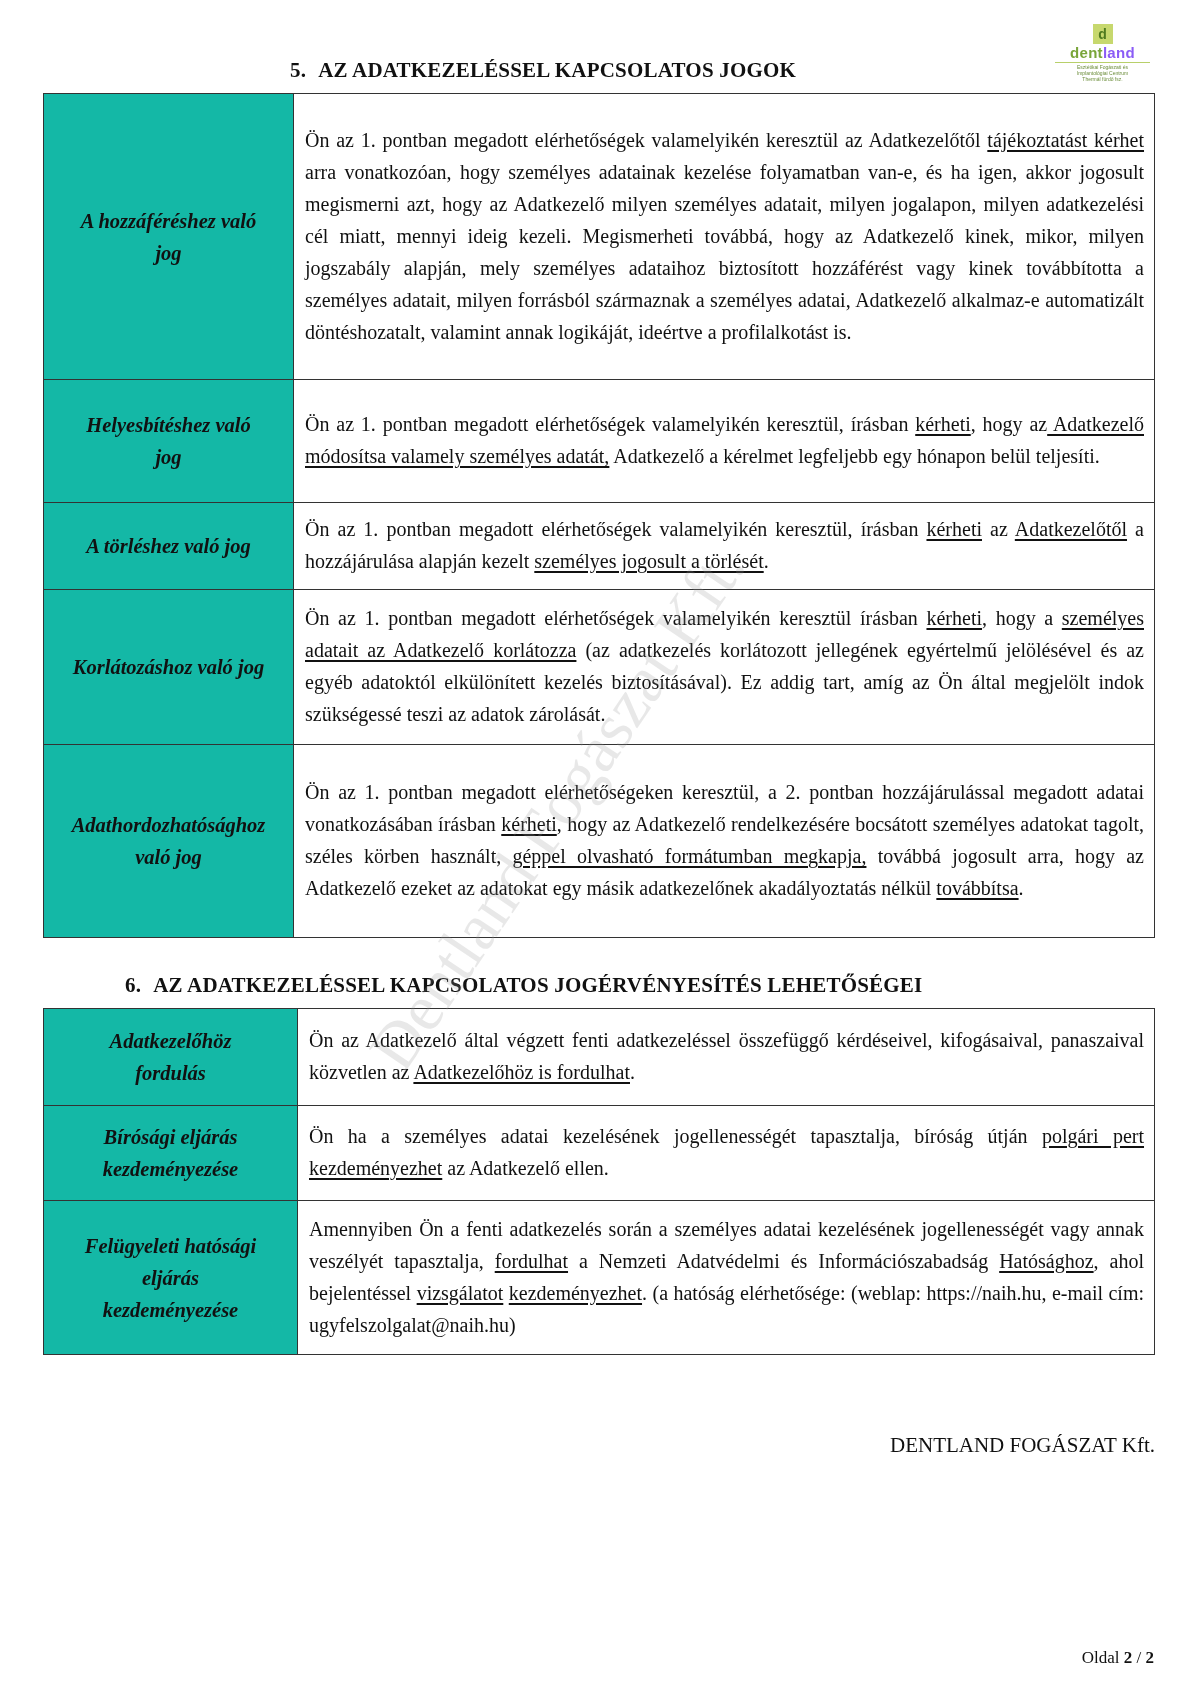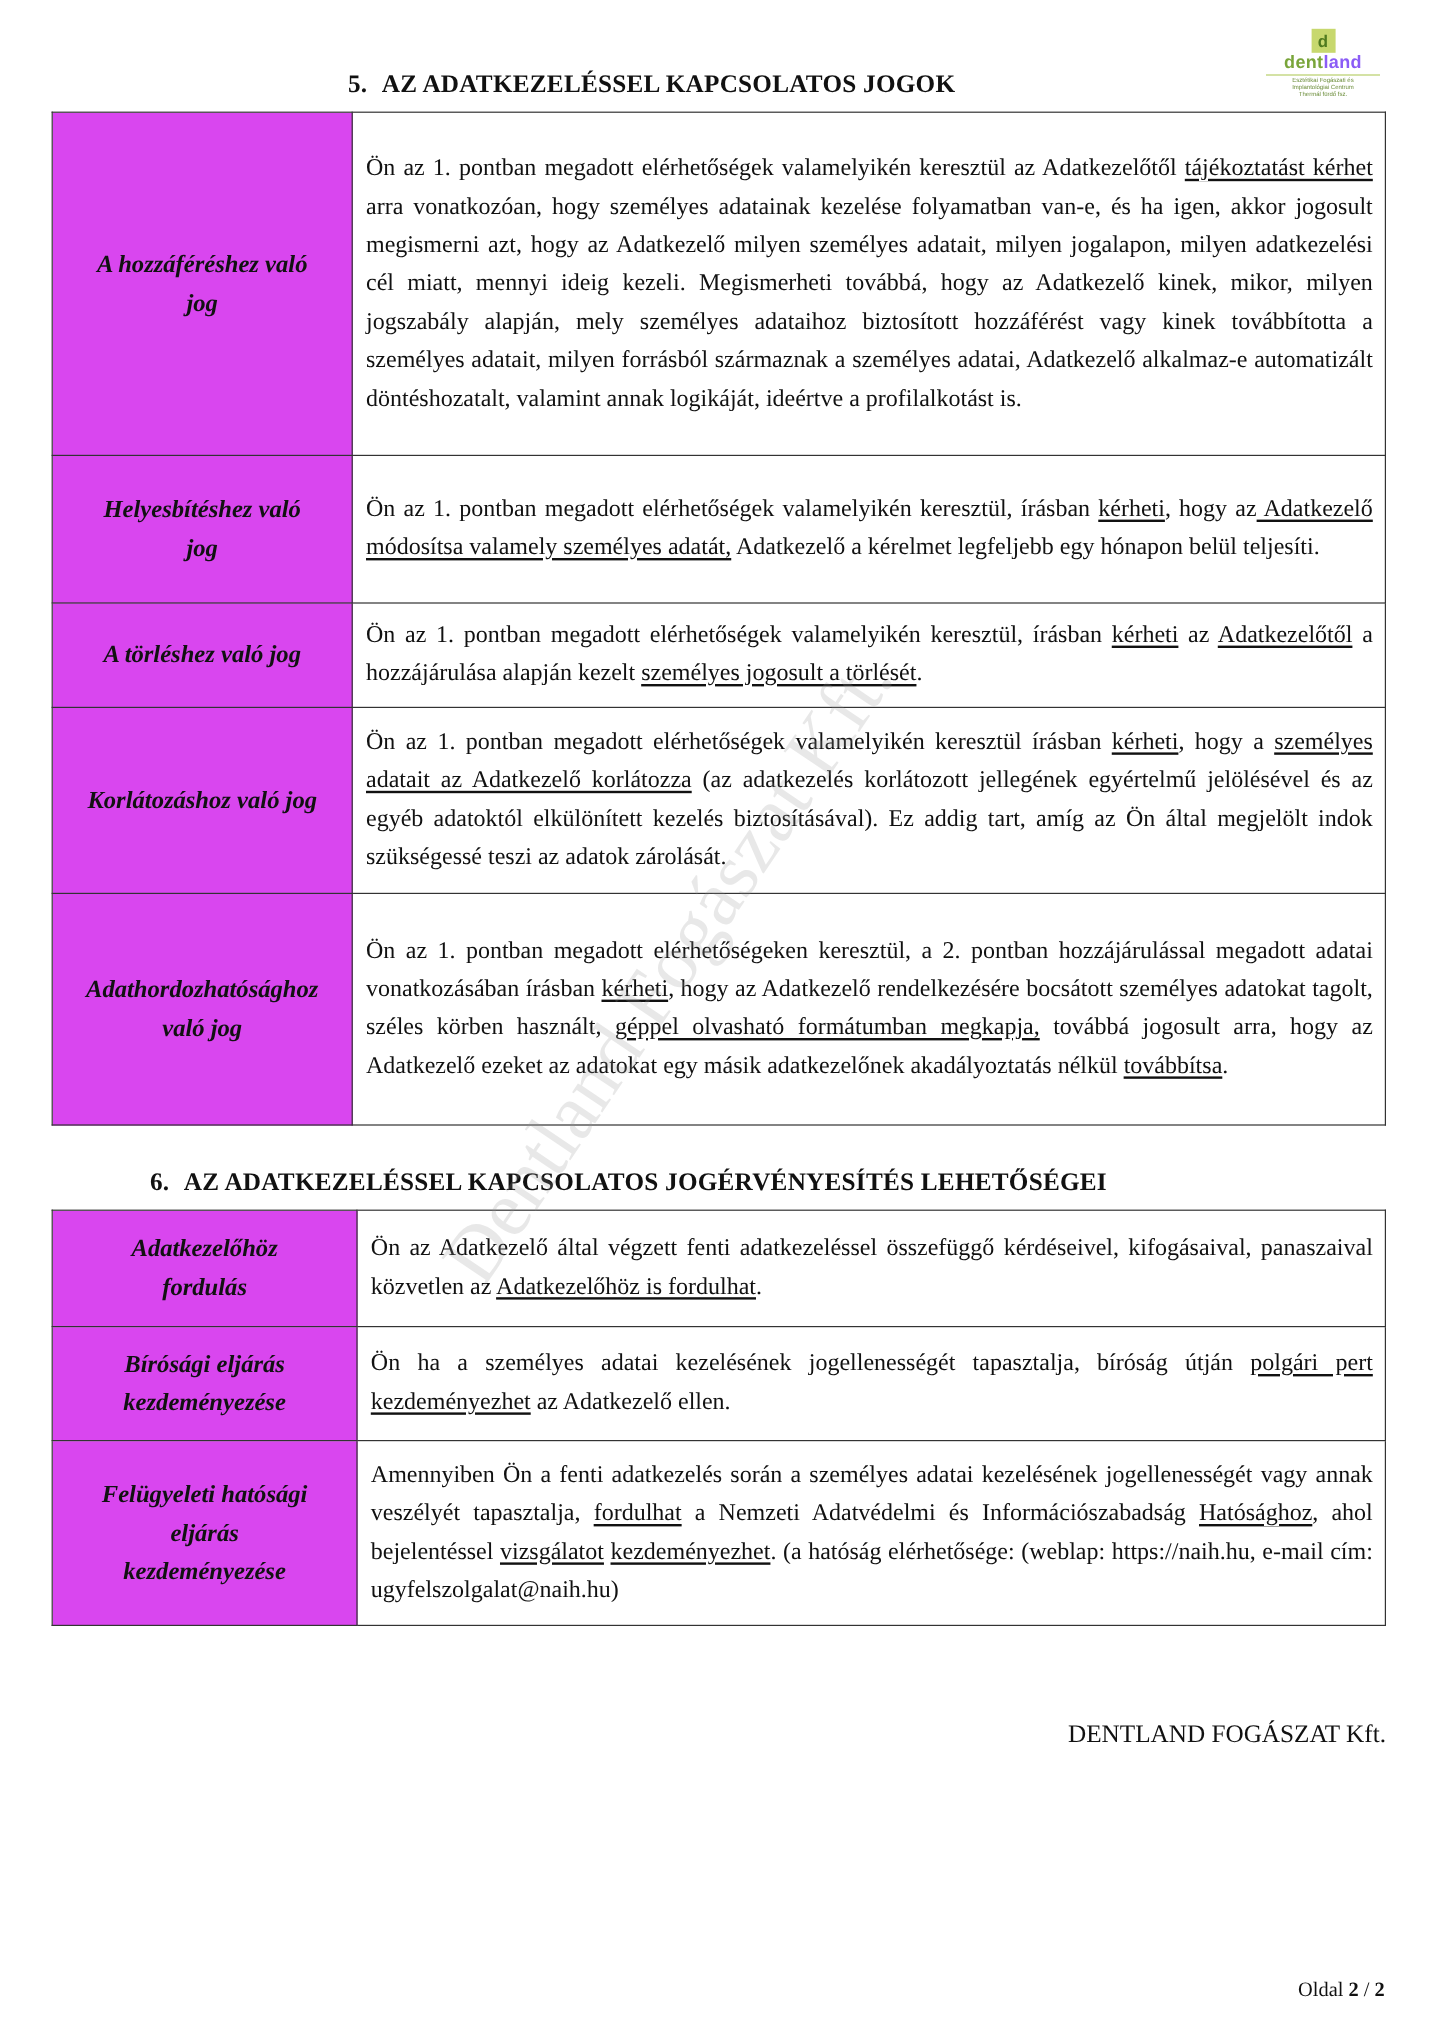--- a/index.html
+++ b/index.html
@@ -45,21 +45,21 @@
   
   table.rights {
     position: absolute; left: 43px; width: 1112px;
     border-collapse: collapse; table-layout: fixed;
   }
   table.rights td {
     border: 1.5px solid #333;
     vertical-align: middle;
   }
   td.label {
-    background: #d946ef;
+    background: #14b8a6;
     font-weight: bold; font-style: italic;
     font-size: 20.5px; line-height: 32px;
     text-align: center; padding: 0 6px;
   }
   td.body {
     font-size: 20px; line-height: 32px;
     text-align: justify; padding: 10px 10px 12px 11px;
   }
   td.body u { text-underline-offset: 3px; }
 

